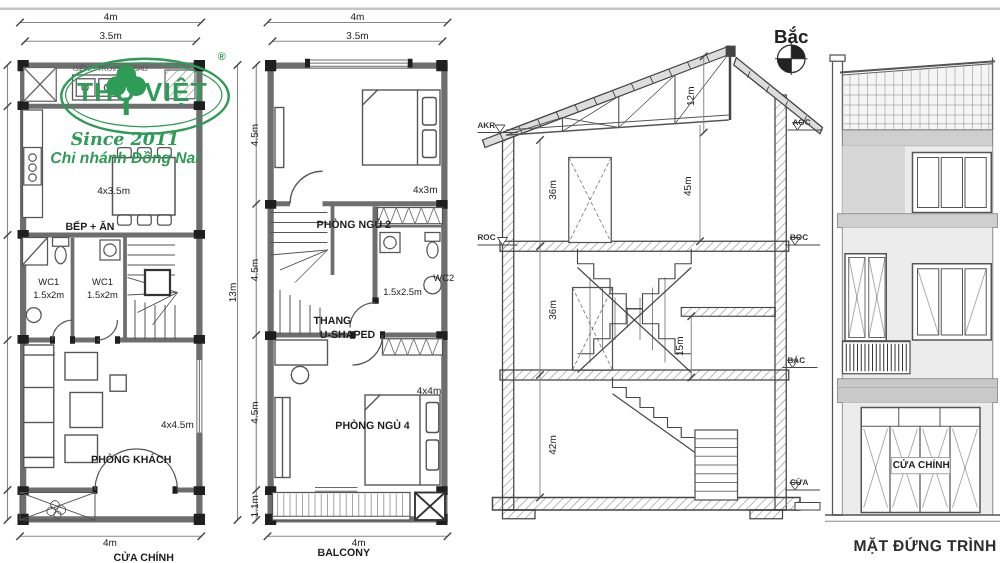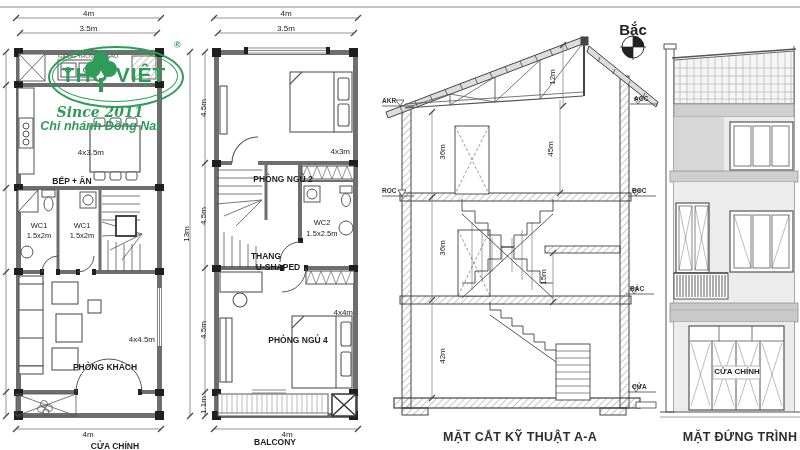--- a/index.html
+++ b/index.html
@@ -536,41 +536,40 @@
 <div class="lbl dim" style="left:214px;top:25px;width:144px;">3.5m</div>
 <div class="lbl dim rot" style="left:172px;top:229px;">13m</div>
 <div class="lbl dim rot" style="left:189px;top:103px;">4.5m</div>
 <div class="lbl dim rot" style="left:189px;top:211px;">4.5m</div>
 <div class="lbl dim rot" style="left:189px;top:325px;">4.5m</div>
 <div class="lbl dim rot" style="left:189px;top:400px;">1.1m</div>
 <div class="lbl room" style="left:228px;top:136px;width:110px;">PHÒNG NGỦ 2</div>
 <div class="lbl size" style="left:240px;top:148px;width:110px;">4x3m</div>
 <div class="lbl room" style="left:236px;top:213px;width:60px;">THANG</div>
 <div class="lbl room" style="left:248px;top:224px;width:60px;">U-SHAPED</div>
-<div class="lbl dims" style="left:302px;top:219px;width:40px;">WC2</div>
+<div class="lbl dims" style="left:302px;top:219px;width:40px;padding-left:33px;">WC2</div>
 <div class="lbl dims" style="left:296px;top:230px;width:52px;">1.5x2.5m</div>
 <div class="lbl room" style="left:243px;top:297px;width:110px;">PHÒNG NGỦ 4</div>
 <div class="lbl size" style="left:243px;top:309px;width:110px;">4x4m</div>
 <div class="lbl room whitebg" style="left:254px;top:399px;">BALCONY</div>
 <div class="lbl dim" style="left:257px;top:431px;width:60px;">4m</div>
 
 <div class="lbl dims" style="left:618px;top:22px;width:30px;font-size:15px;font-weight:bold;">Bắc</div>
 <div class="lbl lvl" style="left:382px;top:97px;width:26px;text-align:left;">AKR</div>
 <div class="lbl lvl" style="left:382px;top:187px;width:26px;text-align:left;">ROC</div>
 <div class="lbl lvl" style="left:634px;top:95px;width:26px;text-align:left;">AOC</div>
 <div class="lbl lvl" style="left:632px;top:187px;width:26px;text-align:left;">BOC</div>
 <div class="lbl lvl" style="left:630px;top:285px;width:26px;text-align:left;">BÁC</div>
 <div class="lbl lvl" style="left:632px;top:383px;width:26px;text-align:left;">CỬA</div>
 <div class="lbl dim rot" style="left:538px;top:72px;">12m</div>
 <div class="lbl dim rot" style="left:536px;top:144px;">45m</div>
 <div class="lbl dim rot" style="left:428px;top:147px;">36m</div>
 <div class="lbl dim rot" style="left:428px;top:243px;">36m</div>
 <div class="lbl dim rot" style="left:529px;top:272px;">15m</div>
 <div class="lbl dim rot" style="left:428px;top:351px;">42m</div>
-<div class="lbl caption" style="left:410px;top:431px;width:220px;">MẶT CẮT KỸ THUẬT A-A</div>
 
 <div class="lbl" style="left:710px;top:368px;width:54px;font-size:8px;font-weight:bold;">CỬA CHÍNH</div>
 <div class="lbl caption" style="left:660px;top:431px;width:160px;">MẶT ĐỨNG TRÌNH</div>
 
 <div class="logo">
   <div class="ellipse" style="left:48px;top:46px;width:132px;height:58px;"></div>
   <div class="ellipse" style="left:52px;top:50px;width:124px;height:50px;border-width:1.5px;"></div>
   <svg style="left:84px;top:50px;position:absolute;" width="34" height="44" viewBox="0 0 34 44">
     <rect x="15" y="28" width="4" height="14" fill="#2e9b57"></rect>
     <circle cx="17" cy="10" r="8" fill="#2e9b57"></circle>

